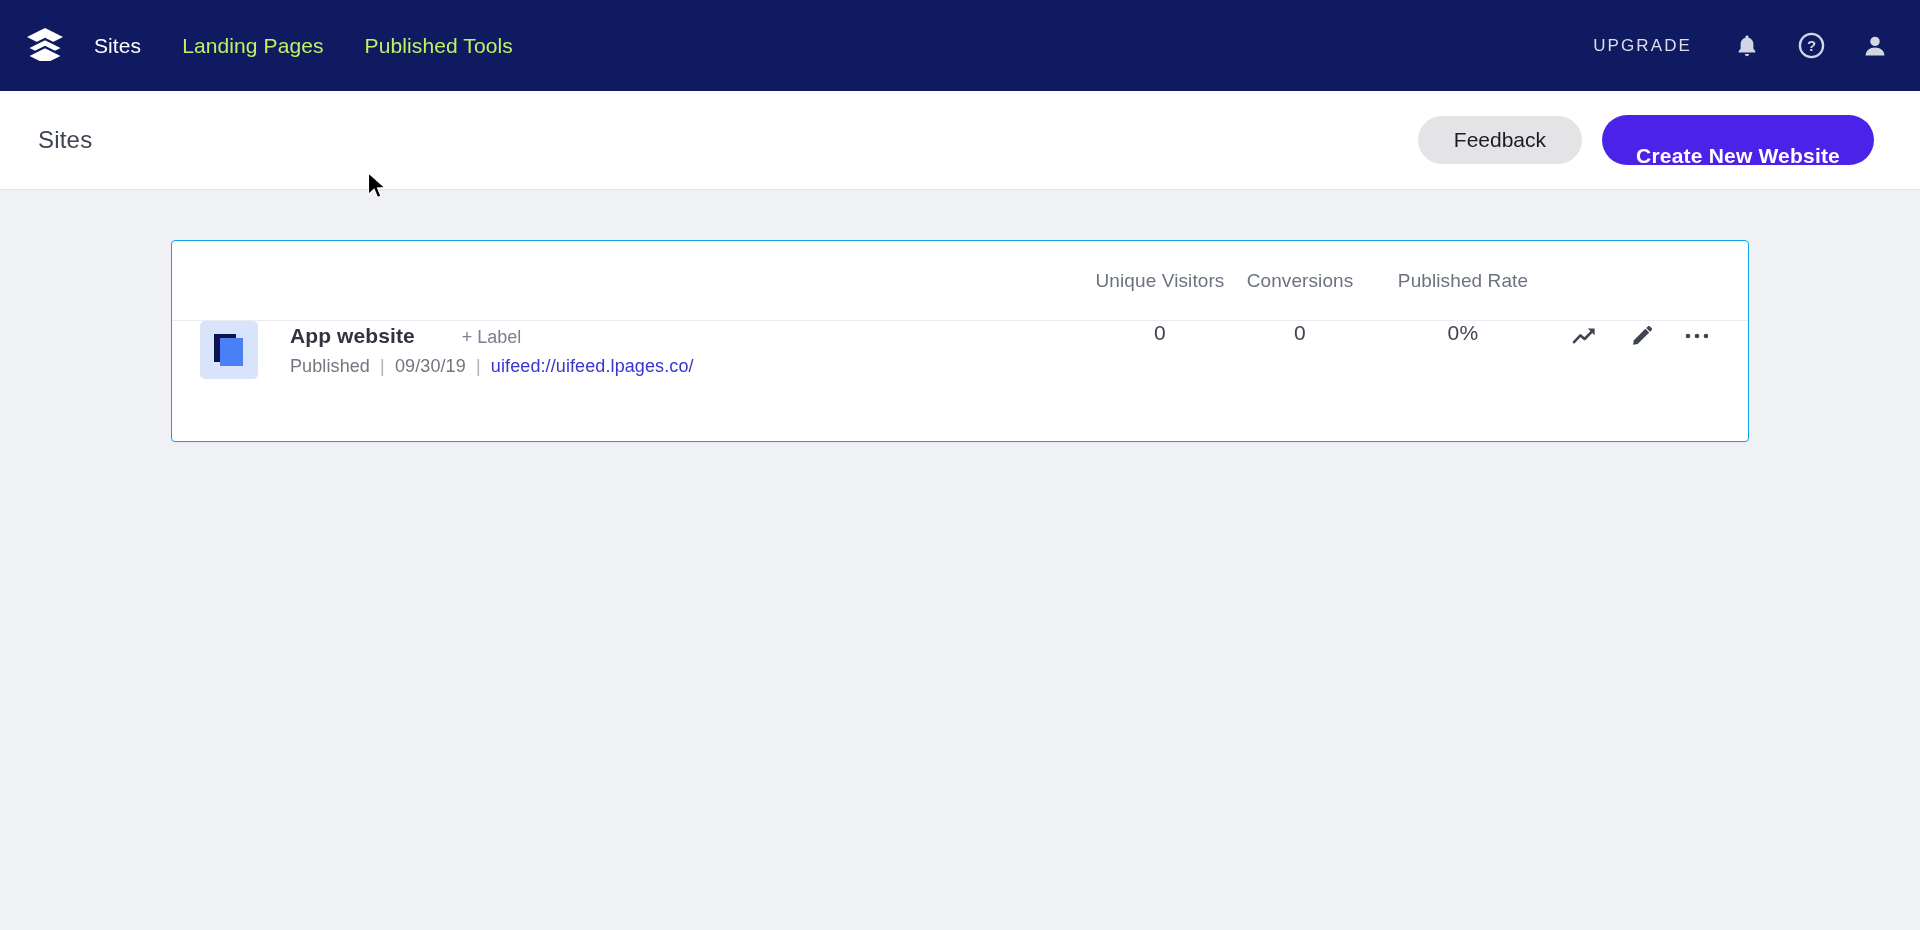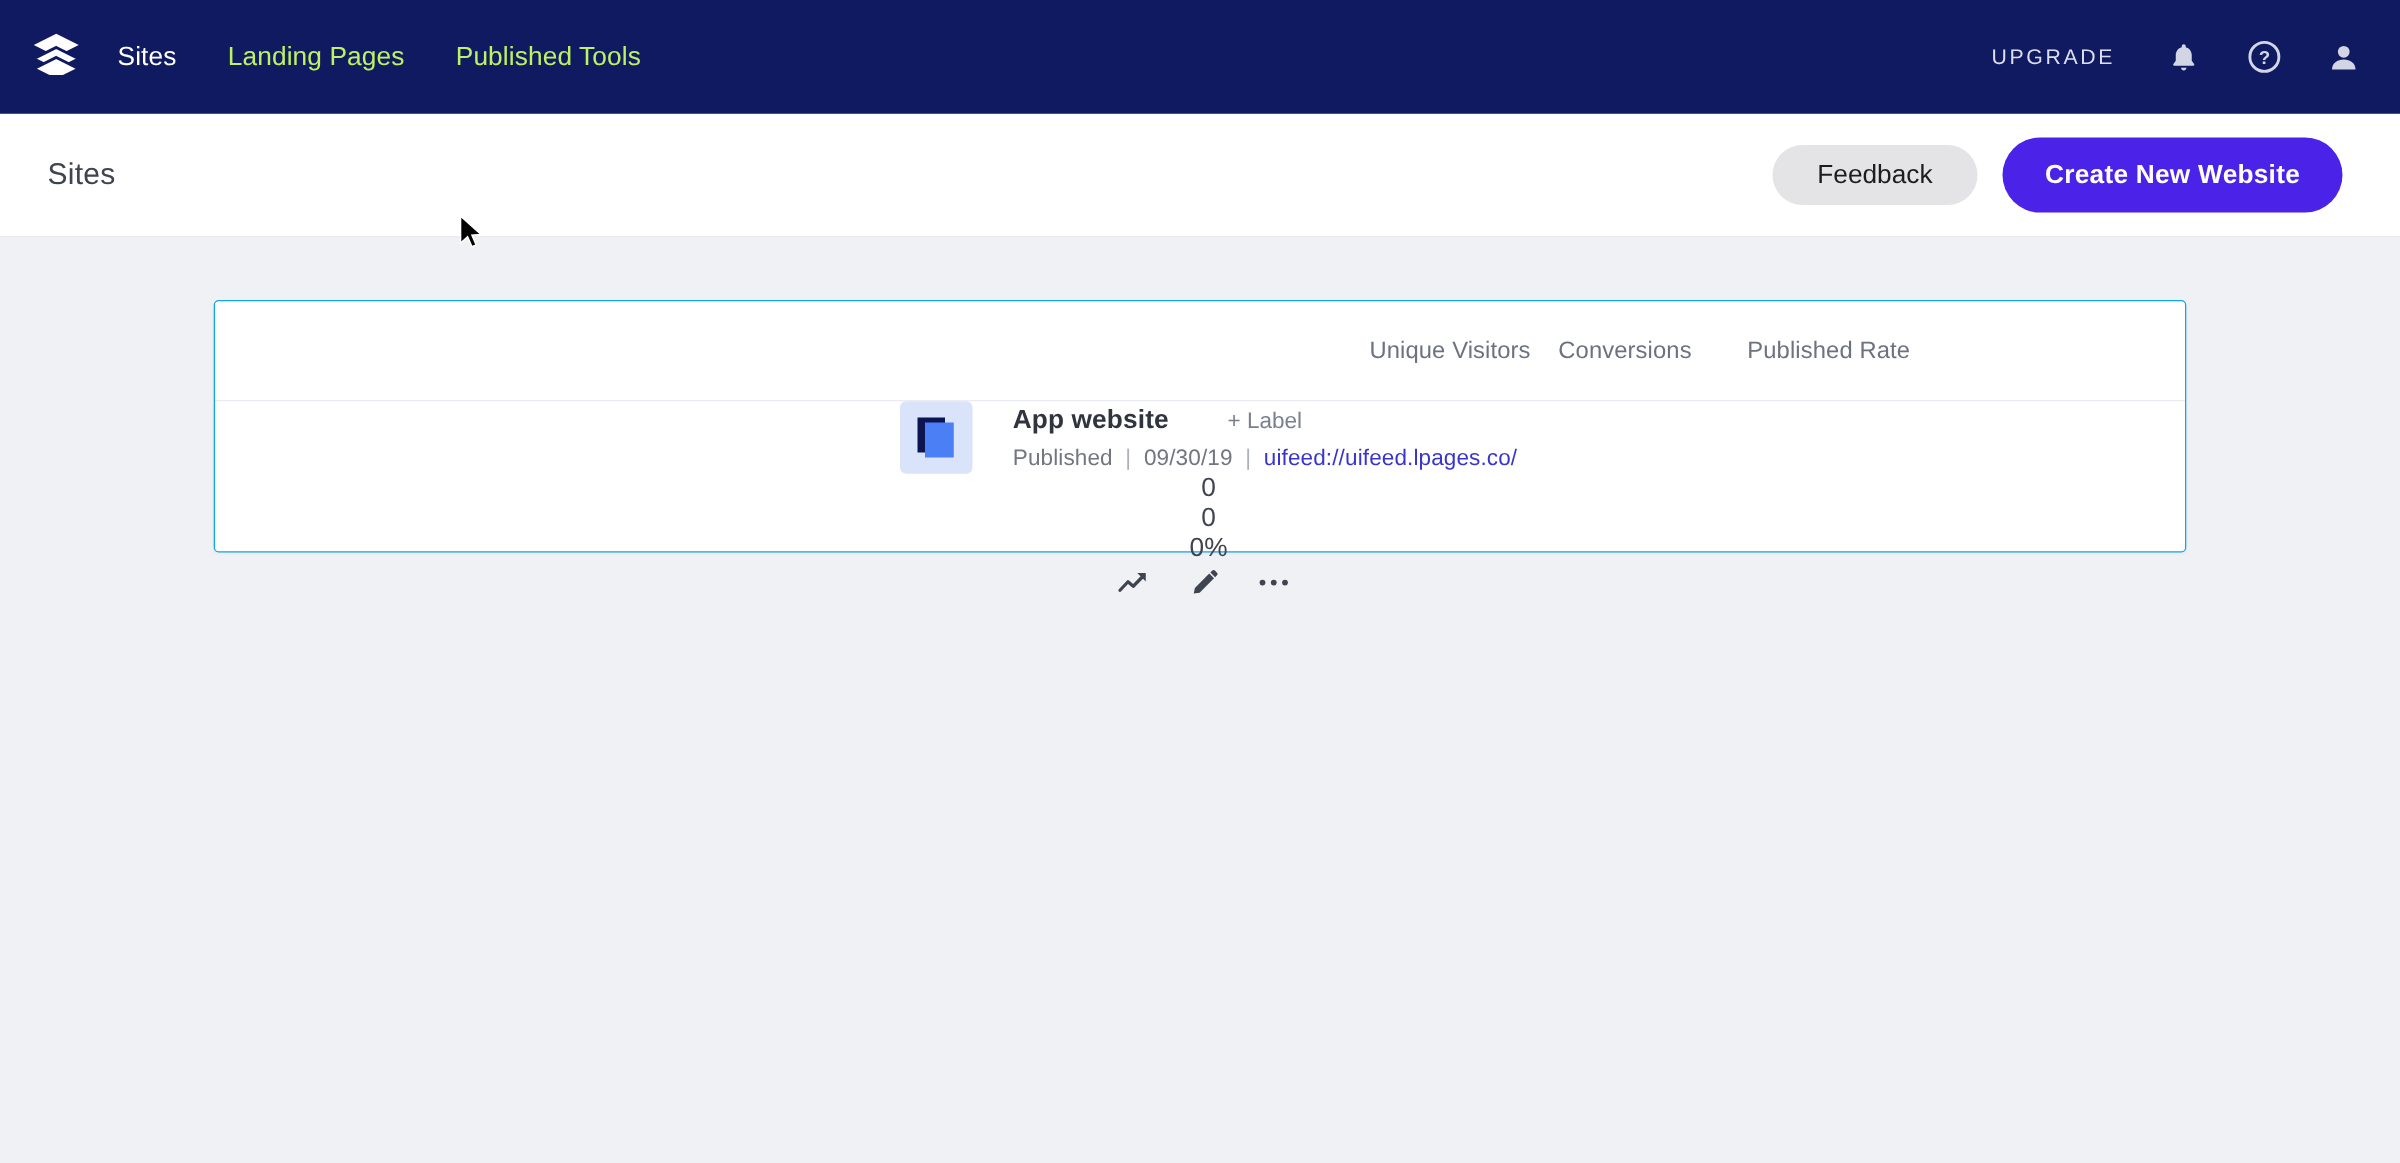--- a/index.html
+++ b/index.html
@@ -119,22 +119,22 @@
     padding: 0 36px;
     height: 48px;
     line-height: 48px;
   }
 
   .btn-create {
     background: #4a22e8;
     color: #ffffff;
     font-size: 21px;
     font-weight: bold;
-    padding: 0 34px;
-    height: 60px;
+    padding: 16px 34px;
+    height: 50px;
     line-height: 50px;
     letter-spacing: 0.2px;
   }
 
   
   .content {
     padding: 50px 0 0 0;
     display: flex;
     justify-content: center;
   }
@@ -165,23 +165,22 @@
     font-size: 19px;
     color: #6d7280;
     letter-spacing: 0.1px;
     white-space: nowrap;
   }
 
   
   .site-row {
     height: 120px;
     display: flex;
-    align-items: center;
+    align-items: flex-start;
     padding: 0 14px 0 28px;
-    flex-direction: column;
   }
 
   .site-main {
     display: flex;
     align-items: center;
     flex: 1 1 auto;
     min-width: 0;
   }
 
   .thumb {

